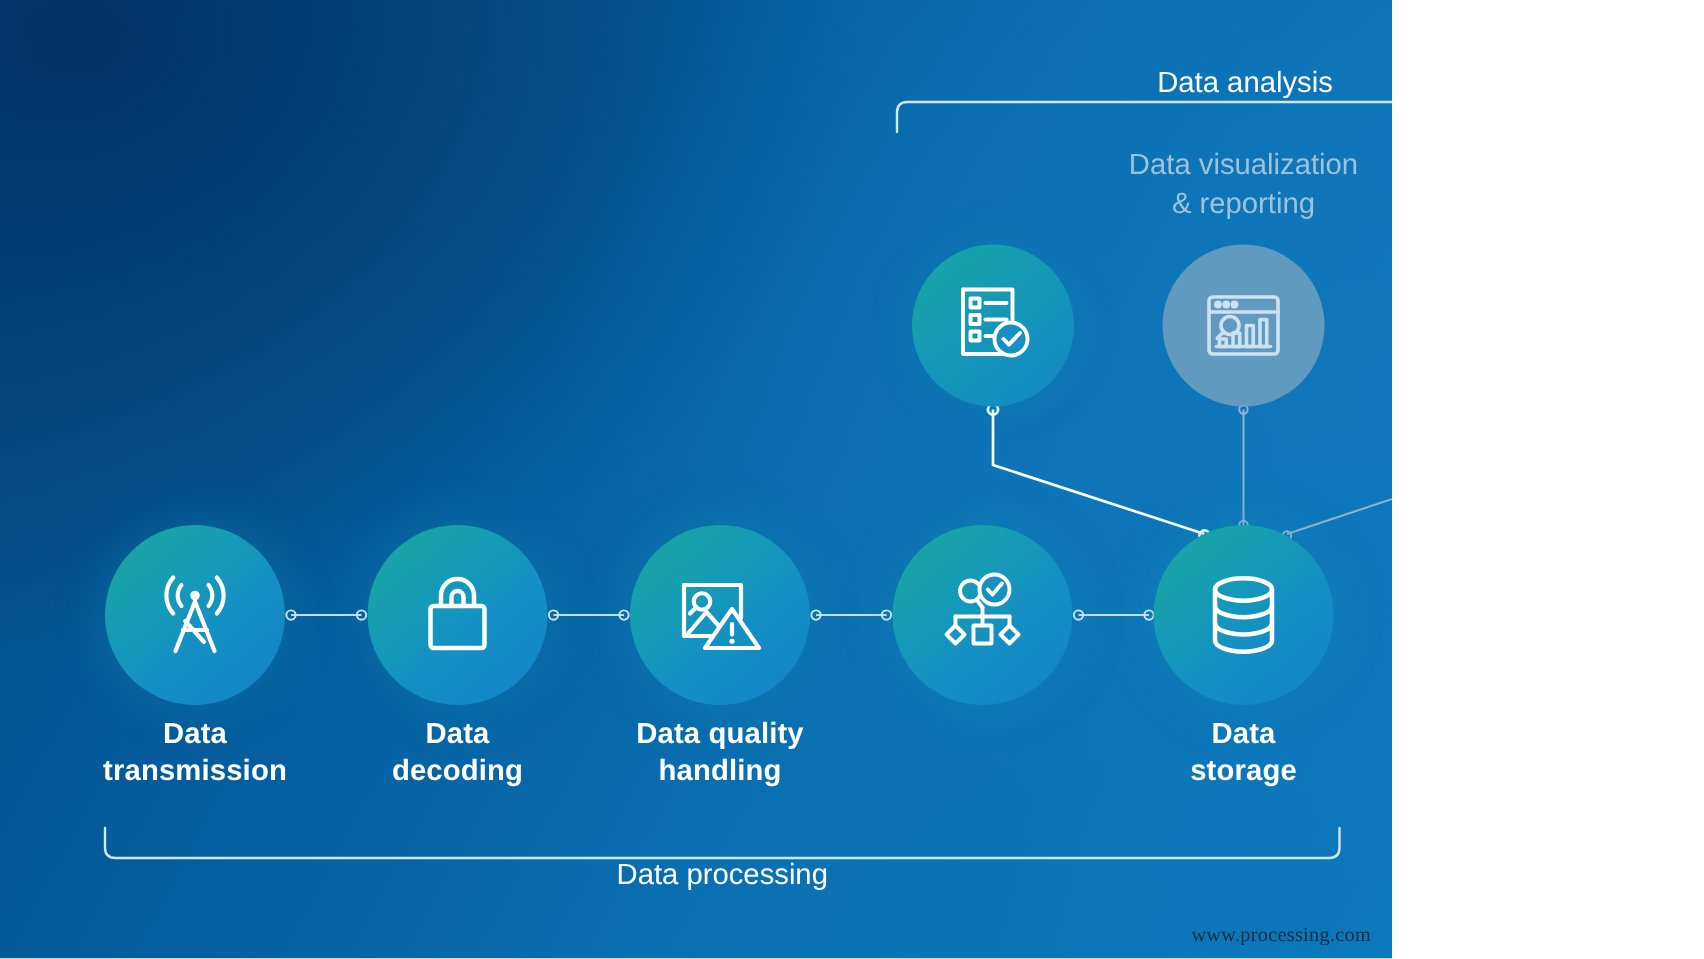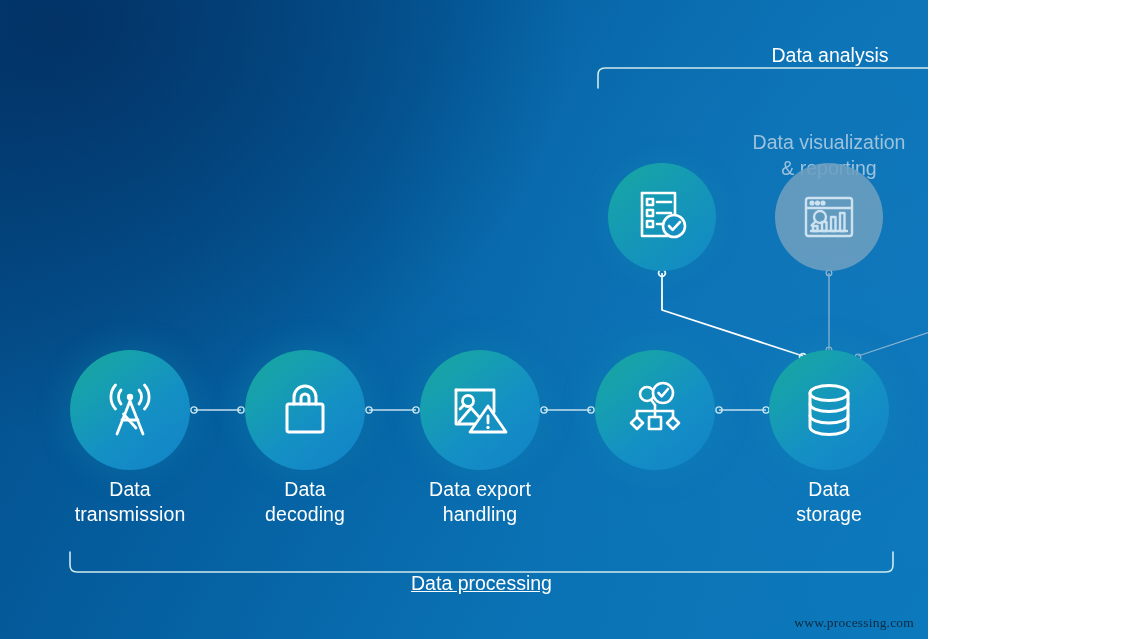--- a/index.html
+++ b/index.html
@@ -46,30 +46,31 @@
 
   
   .label {
     position:absolute;
     text-align:center;
     color:#ffffff;
     font-size:19.5px;
     line-height:25px;
     letter-spacing:0.1px;
     white-space:pre-line;
+    font-weight:bold;
   }
   .toplabel {
     position:absolute;
     text-align:center;
     font-size:19.5px;
     line-height:25.5px;
     white-space:pre-line;
   }
   .toplabel.active { color:#ffffff; font-weight:bold; }
-  .toplabel.dim { color:#9dc2dc; font-weight:normal;margin-top:32px; }
+  .toplabel.dim { color:#9dc2dc; font-weight:normal; }
 
   .bracket-title {
     position:absolute;
     text-align:center;
     color:#ffffff;
     font-size:19.5px;
     line-height:24px;
     white-space:nowrap;
   }
 
@@ -250,22 +251,22 @@
         <path d="M14 27 a19 7.5 0 0 0 38 0"></path>
         <path d="M14 38.5 a19 7.5 0 0 0 38 0"></path>
       </svg>
     </span>
   </div>
 
   <div class="label" style="left:40px; top:477px; width:180px;">Data
 transmission</div>
   <div class="label" style="left:215px; top:477px; width:180px;">Data
 decoding</div>
-  <div class="label" style="left:390px; top:477px; width:180px;">Data export
+  <div class="label" style="left:390px; top:477px; width:180px;">Data quality
 handling</div>
   <div class="label" style="left:739px; top:477px; width:180px;">Data
 storage</div>
 
-  <div class="bracket-title" style="left:70px; top:571px; width:823px;text-decoration:underline;">Data processing</div>
+  <div class="bracket-title" style="left:70px; top:571px; width:823px;">Data processing</div>
 
   <div class="watermark">www.processing.com</div>
 
 </div>
 
 </body></html>

